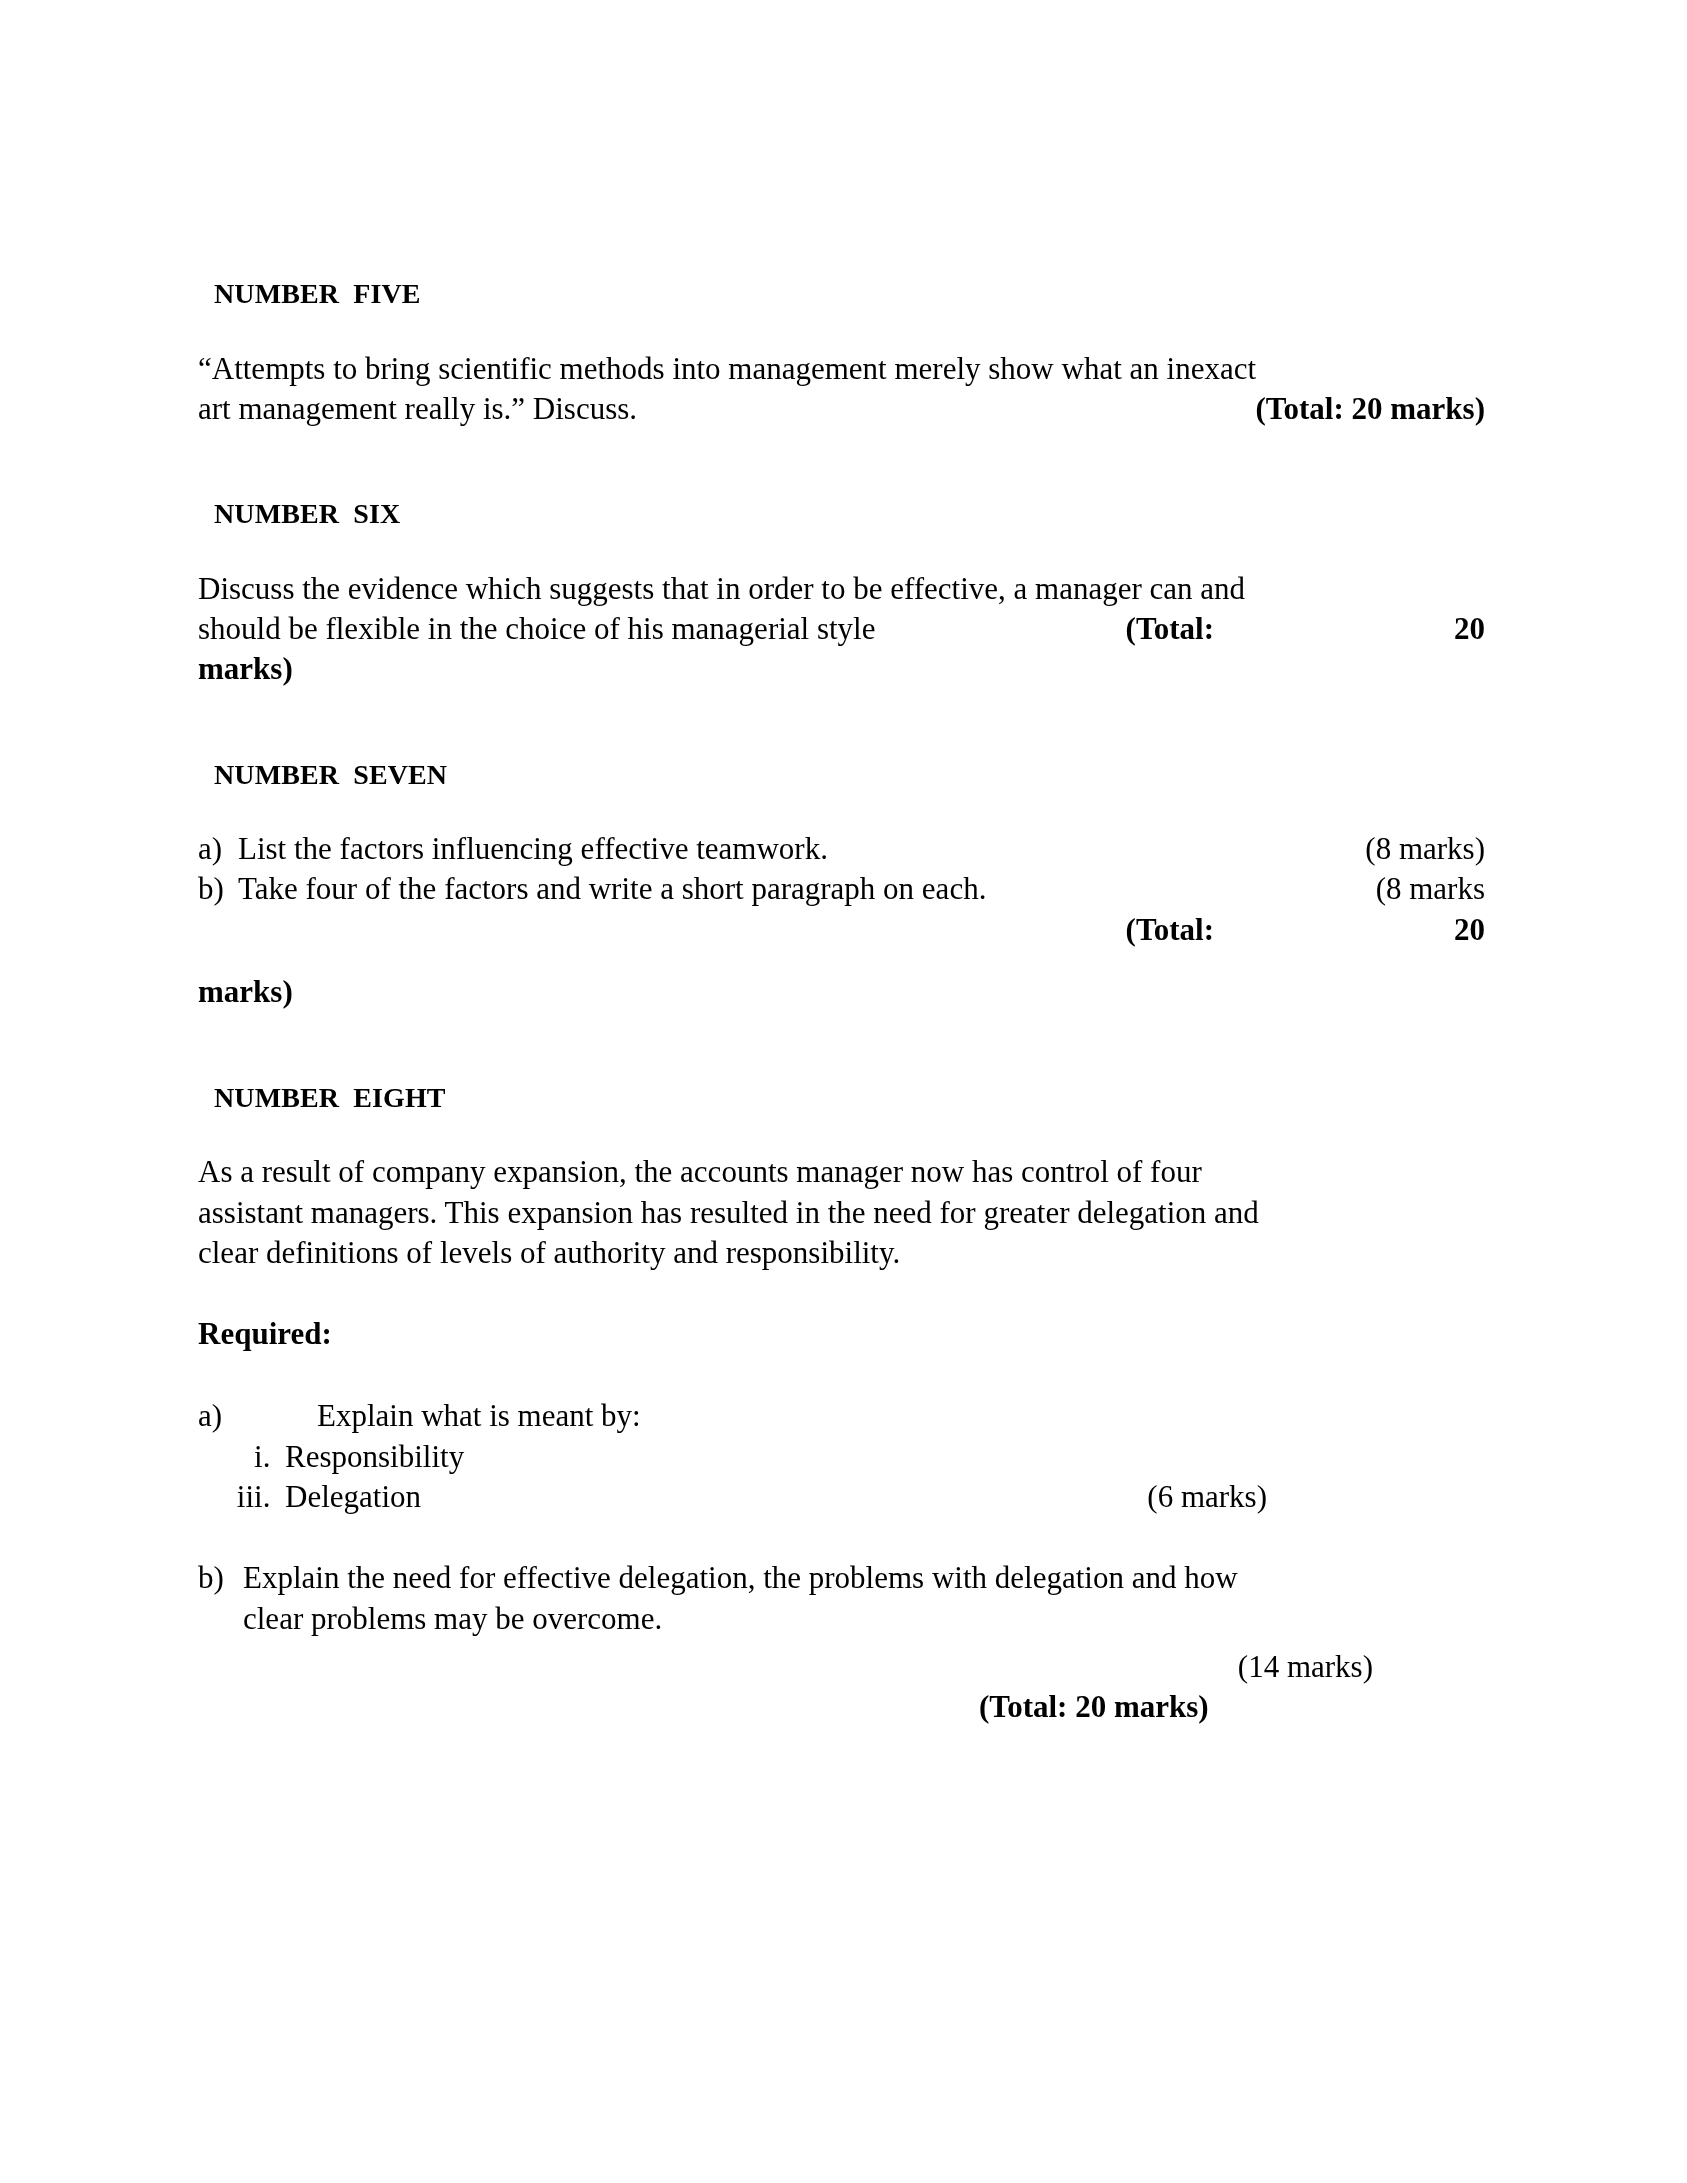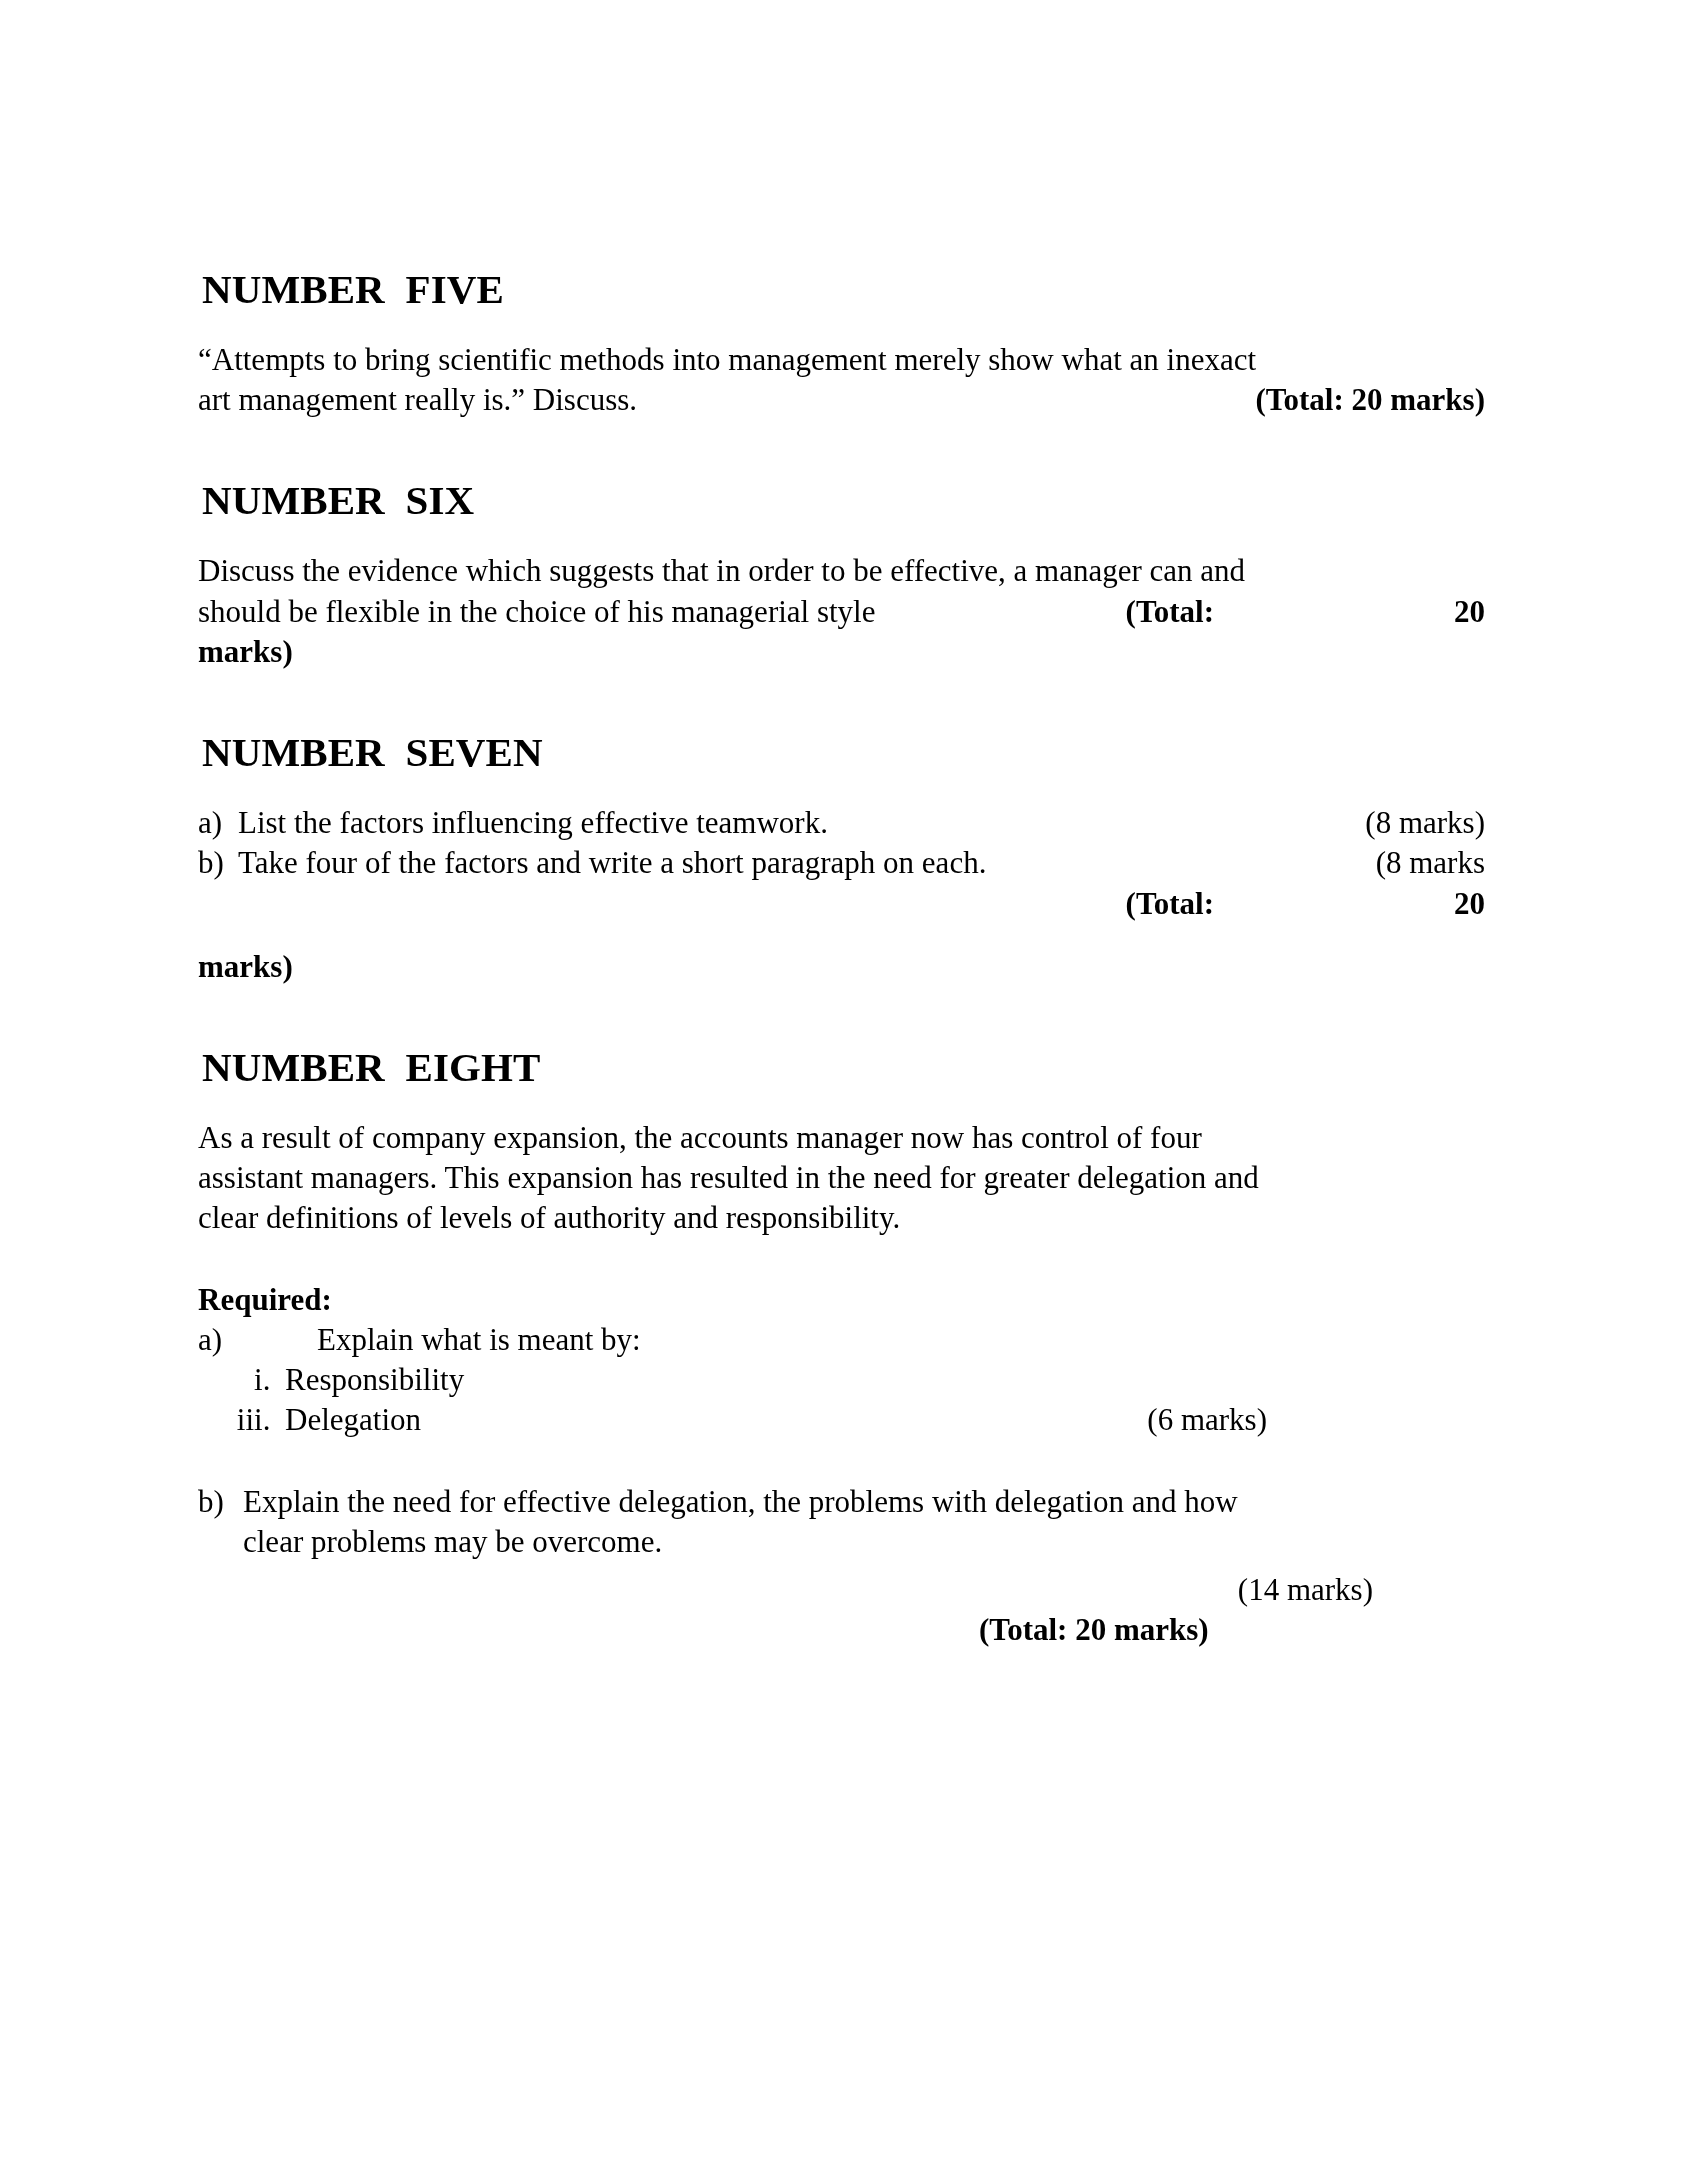--- a/index.html
+++ b/index.html
@@ -17,25 +17,25 @@
     font-family: "Liberation Serif", "DejaVu Serif", serif;
     color: #000000;
     -webkit-font-smoothing: antialiased;
   }
   .content {
     width: 1287px;
   }
 
   
   .heading {
-    font-size: 41px;
+    font-size: 28px;
     font-weight: bold;
     line-height: 1.18;
     letter-spacing: 0.1px;
-    margin: 4px;
+    margin: 16px;
     white-space: pre;
   }
   .para {
     font-size: 31px;
     line-height: 1.30;
     margin: 0;
     text-align: justify;
     text-justify: inter-word;
   }
   .para.nojust { text-align: left; }
@@ -100,21 +100,21 @@
   .romanlist .rmk  { flex: 0 0 auto; white-space: pre; }
 
   
   .lettered {
     display: flex;
     align-items: baseline;
     font-size: 31px;
     line-height: 1.30;
   }
   .lettered .ltr { flex: 0 0 119px; }
-  .lettered .ltxt { flex: 1 1 auto; }
+  .lettered .ltxt { flex: 1 1 auto; margin-top: 42px; }
 
   
   .hang {
     font-size: 31px;
     line-height: 1.30;
     display: flex;
     align-items: baseline;
   }
   .hang .ltr { flex: 0 0 45px; }
   .hang .body { flex: 1 1 auto; }

